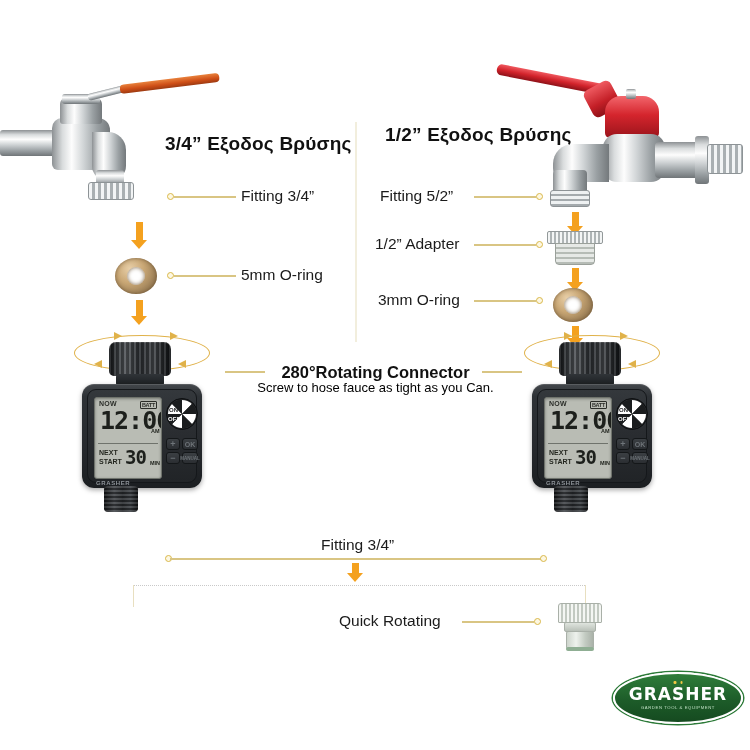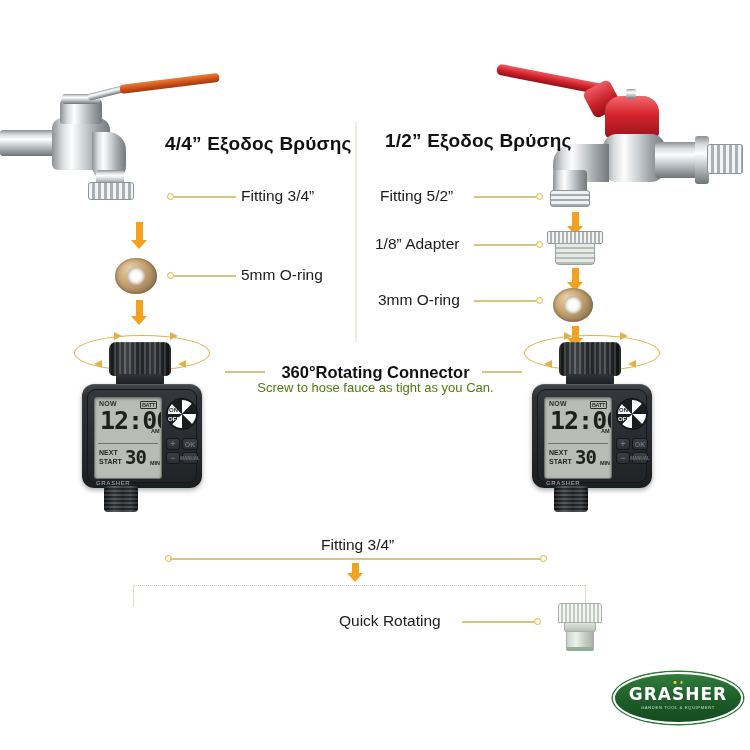--- a/index.html
+++ b/index.html
@@ -42,21 +42,21 @@
     width:0;height:0;margin:0 auto;
     border-left:8px solid transparent;border-right:8px solid transparent;
     border-top:9px solid #f4a11f;
   }
 
   
   .center-title{
     font-size:16.5px;font-weight:bold;color:#111;text-align:center;white-space:nowrap;
   }
   .center-sub{
-    font-size:13px;color:#4d7c0f;text-align:center;white-space:nowrap;
+    font-size:13px;color:#000000;text-align:center;white-space:nowrap;
   }
 
   
   .chrome-v{
     background:linear-gradient(to right,#8d9194 0%,#d9dcdd 18%,#fdfdfd 34%,#cfd3d5 55%,#9aa0a3 78%,#74797c 100%);
   }
   .chrome-h{
     background:linear-gradient(to bottom,#8d9194 0%,#d9dcdd 18%,#fdfdfd 36%,#ccd0d2 58%,#999fa2 80%,#707578 100%);
   }
 
@@ -252,22 +252,22 @@
                 background:repeating-linear-gradient(to right,#f2f4f5 0 3px,#a9afb2 3px 6px);
                 border:1px solid #8d9396;box-sizing:border-box;"></div>
 
     <div class="abs chrome-v" style="left:58px;top:82px;width:56px;height:38px;border-radius:20px 0 0 14px;"></div>
     <div class="abs chrome-v" style="left:58px;top:108px;width:34px;height:28px;border-radius:4px;"></div>
     <div class="abs" style="left:55px;top:128px;width:40px;height:17px;border-radius:3px;
                 background:repeating-linear-gradient(to bottom,#eef1f2 0 3px,#a4aaad 3px 5px);
                 border:1px solid #8d9396;box-sizing:border-box;"></div>
   </div>
 
-  <div class="heading abs" style="left:165px;top:133px;">4/4” Εξοδος Βρύσης</div>
-  <div class="heading abs" style="left:385px;top:130px;">1/2” Εξοδος Βρύσης</div>
+  <div class="heading abs" style="left:165px;top:133px;">3/4” Εξοδος Βρύσης</div>
+  <div class="heading abs" style="left:385px;top:124px;">1/2” Εξοδος Βρύσης</div>
 
   <div class="lead-dot" style="left:167px;top:193px;"></div>
   <div class="lead-line" style="left:174px;top:196px;width:62px;"></div>
   <div class="lbl abs" style="left:241px;top:187px;">Fitting 3/4”</div>
 
   <div class="arrow-dn" style="left:131px;top:222px;">
     <div class="stem" style="height:18px;"></div>
     <div class="head"></div>
   </div>
 
@@ -287,21 +287,21 @@
   <div class="lead-line" style="left:474px;top:196px;width:62px;"></div>
   <div class="lead-dot" style="left:536px;top:193px;"></div>
 
   <div class="arrow-dn" style="left:567px;top:212px;">
     <div class="stem" style="height:14px;"></div>
     <div class="head"></div>
   </div>
 
   <div class="adapter-top" style="left:547px;top:231px;width:56px;height:13px;"></div>
   <div class="adapter-body" style="left:555px;top:243px;width:40px;height:22px;"></div>
-  <div class="lbl abs" style="left:375px;top:235px;">1/8” Adapter</div>
+  <div class="lbl abs" style="left:375px;top:235px;">1/2” Adapter</div>
   <div class="lead-line" style="left:474px;top:244px;width:62px;"></div>
   <div class="lead-dot" style="left:536px;top:241px;"></div>
 
   <div class="arrow-dn" style="left:567px;top:268px;">
     <div class="stem" style="height:14px;"></div>
     <div class="head"></div>
   </div>
 
   <div class="oring" style="left:553px;top:288px;width:40px;height:34px;">
     <div class="hole" style="left:11px;top:8px;width:18px;height:18px;"></div>
@@ -309,21 +309,21 @@
   <div class="lbl abs" style="left:378px;top:291px;">3mm O-ring</div>
   <div class="lead-line" style="left:474px;top:300px;width:62px;"></div>
   <div class="lead-dot" style="left:536px;top:297px;"></div>
 
   <div class="arrow-dn" style="left:567px;top:326px;">
     <div class="stem" style="height:12px;"></div>
     <div class="head"></div>
   </div>
 
   <div class="lead-line" style="left:225px;top:371px;width:40px;"></div>
-  <div class="center-title abs" style="left:278px;top:363px;width:195px;">360°Rotating Connector</div>
+  <div class="center-title abs" style="left:278px;top:363px;width:195px;">280°Rotating Connector</div>
   <div class="center-sub abs" style="left:243px;top:380px;width:265px;">Screw to hose fauce as tight as you Can.</div>
   <div class="lead-line" style="left:482px;top:371px;width:40px;"></div>
 
   <div class="abs" style="left:78px;top:330px;width:160px;height:200px;">
 
     <div class="rot-ellipse" style="left:-4px;top:5px;width:134px;height:34px;"></div>
     <div class="rot-head" style="left:36px;top:2px;border-left:8px solid #e0b24a;border-top:4.5px solid transparent;border-bottom:4.5px solid transparent;"></div>
     <div class="rot-head" style="left:92px;top:2px;border-left:8px solid #e0b24a;border-top:4.5px solid transparent;border-bottom:4.5px solid transparent;"></div>
     <div class="rot-head" style="left:16px;top:30px;border-right:8px solid #e0b24a;border-top:4.5px solid transparent;border-bottom:4.5px solid transparent;"></div>
     <div class="rot-head" style="left:100px;top:30px;border-right:8px solid #e0b24a;border-top:4.5px solid transparent;border-bottom:4.5px solid transparent;"></div>

